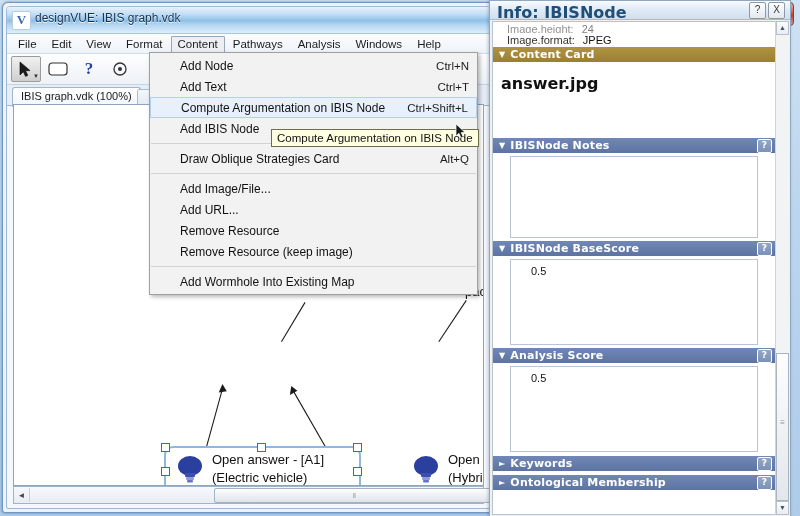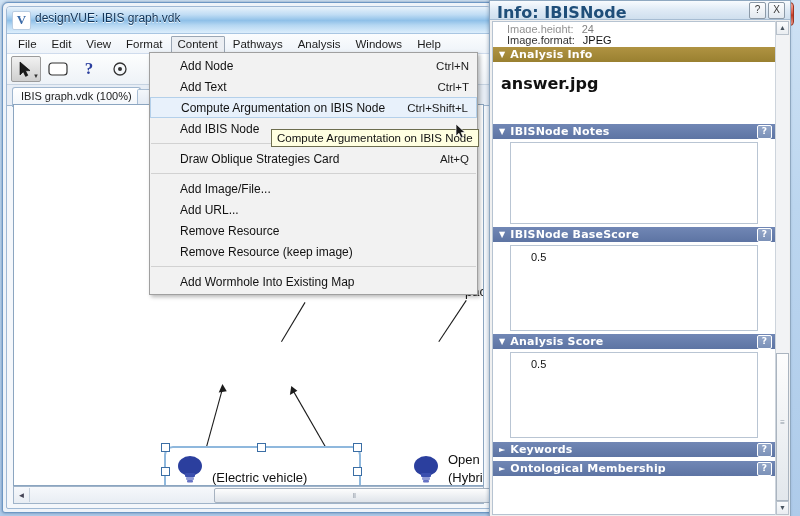--- a/index.html
+++ b/index.html
@@ -303,20 +303,21 @@
 
       <div class="node-label" style="left:451px;top:179px;color:#1b1b1b">pact</div>
 
       <div id="selected-node"></div>
       <svg class="bulb" style="left:160px;top:350px" viewBox="0 0 32 30">
         <ellipse cx="16" cy="11" rx="12" ry="10" fill="#2b3f9e"></ellipse>
         <rect x="11" y="18" width="10" height="4" rx="1" fill="#3b4fae"></rect>
         <rect x="12" y="22" width="8" height="3" rx="1" fill="#8f9ad6"></rect>
         <rect x="13" y="25" width="6" height="2.5" rx="1" fill="#6673c4"></rect>
       </svg>
+      <div class="node-label" style="left:198px;top:347px">Open answer - [A1]</div>
       <div class="node-label" style="left:198px;top:365px">(Electric vehicle)</div>
 
       <div class="handle" style="left:147px;top:338px"></div>
       <div class="handle" style="left:243px;top:338px"></div>
       <div class="handle" style="left:339px;top:338px"></div>
       <div class="handle" style="left:147px;top:362px"></div>
       <div class="handle" style="left:339px;top:362px"></div>
 
       <svg class="bulb" style="left:396px;top:350px" viewBox="0 0 32 30">
         <ellipse cx="16" cy="11" rx="12" ry="10" fill="#2b3f9e"></ellipse>
@@ -394,23 +395,23 @@
 
     <div id="clipped-line" class="prop-line">
       <span class="pk">Image.height:</span><span class="pv">24</span>
     </div>
     <div class="prop-line">
       <span class="pk">Image.format:</span><span class="pv">JPEG</span>
     </div>
 
     <div class="sec-header gold">
       <span class="tri">▼</span>
-      <span>Analysis Info</span>
-    </div>
-    <div class="sec-body" style="height:62px;padding:0">
+      <span>Content Card</span>
+    </div>
+    <div class="sec-body" style="height:76px;padding:0">
       <div id="content-info-value">answer.jpg</div>
     </div>
 
     <div class="sec-header blue">
       <span class="tri">▼</span>
       <span>IBISNode Notes</span>
       <span class="qm">?</span>
     </div>
     <div class="sec-box" style="height:82px"></div>
 

